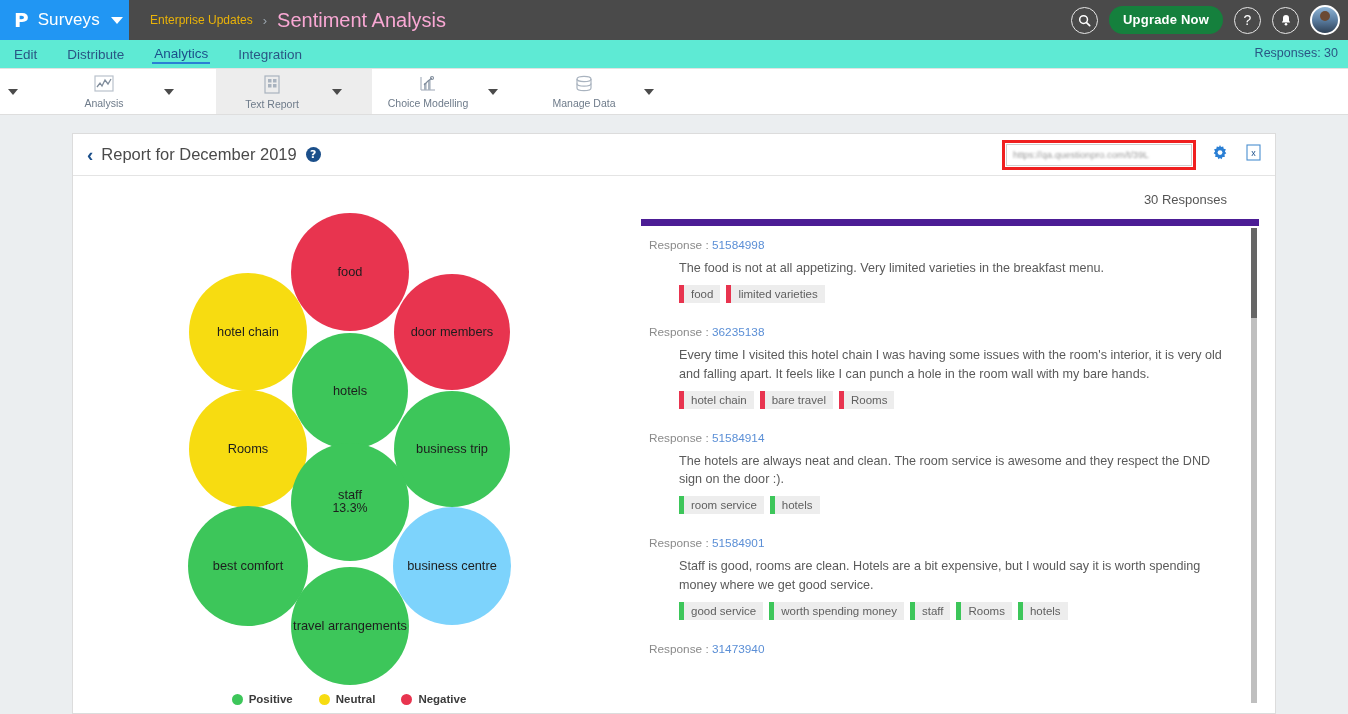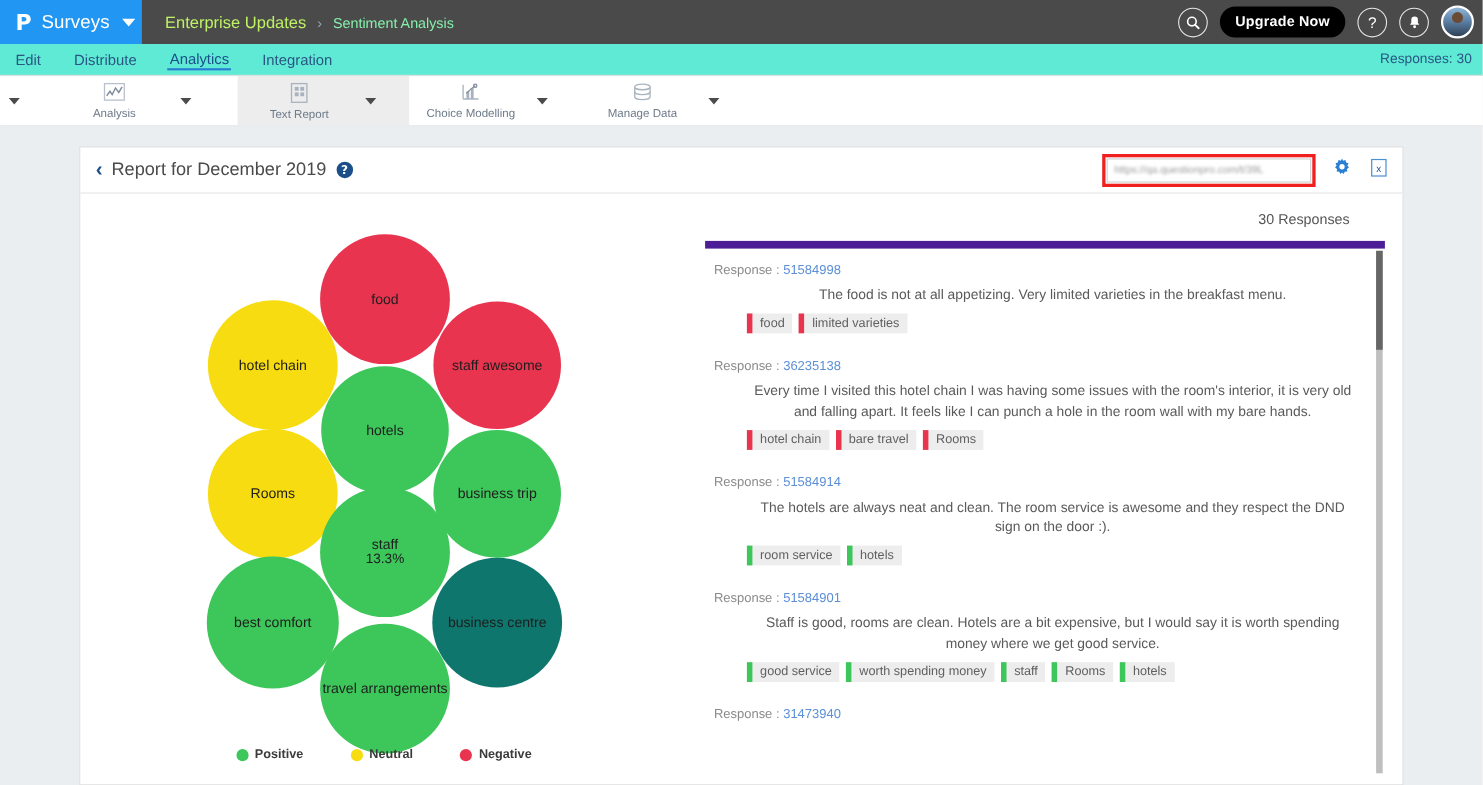--- a/index.html
+++ b/index.html
@@ -32,38 +32,38 @@
     width: 0; height: 0;
     border-left: 6px solid transparent;
     border-right: 6px solid transparent;
     border-top: 7px solid #fff;
     margin-left: 2px;
   }
   .breadcrumb {
     display: flex; align-items: center; gap: 10px;
     padding-left: 21px; color: #fff;
   }
-  .bc-parent { color: #bef264; font-size: 15px; }
+  .bc-parent { color: #eab308; font-size: 12px; }
   .bc-sep { color: #9aa4ad; font-size: 13px; }
-  .bc-current { color: #86efac; font-size: 13px; }
+  .bc-current { color: #f9a8d4; font-size: 20px; }
 
   .topbar-right {
     margin-left: auto;
     display: flex; align-items: center; gap: 11px;
     padding-right: 8px;
   }
   .circ-btn {
     width: 27px; height: 27px; border-radius: 50%;
     border: 1.6px solid #e6e6e6;
     display: flex; align-items: center; justify-content: center;
     color: #ffffff; font-size: 14px;
     background: transparent;
   }
   .upgrade-btn {
-    background: #000000; color: #ffffff;
+    background: #15803d; color: #ffffff;
     font-size: 13px; font-weight: bold;
     border-radius: 14px; padding: 6px 14px 7px;
     letter-spacing: .2px;
   }
   .avatar {
     width: 30px; height: 30px; border-radius: 50%;
     border: 2px solid #ffffff;
     background: linear-gradient(180deg,#8fb5d6 0%,#5c7fa3 48%,#2f4156 100%);
     overflow: hidden; position: relative;
   }
@@ -177,22 +177,22 @@
   .bubble-canvas { position: relative; width: 552px; height: 492px; }
   .bubble {
     position: absolute; border-radius: 50%;
     display: flex; flex-direction: column;
     align-items: center; justify-content: center;
     color: #1d1d1d; font-size: 12.8px; line-height: 1.12;
     text-align: center;
   }
   .bubble .pct { font-size: 12.4px; }
   .legend {
-    position: absolute; left: 0; right: 0; top: 504px;
-    display: flex; align-items: center; justify-content: center; gap: 43px;
+    position: absolute; left: 0; right: 0; top: 517px;
+    display: flex; align-items: center; justify-content: center; gap: 26px;
   }
   .legend-item { display: flex; align-items: center; gap: 6px; }
   .legend-dot { width: 11px; height: 11px; border-radius: 50%; }
   .legend-label { font-size: 11.5px; font-weight: bold; color: #3b3b3b; }
 
   
   .resp-pane {
     flex: 1; display: flex; flex-direction: column;
     padding: 0 16px 0 0; min-width: 0;
   }
@@ -208,21 +208,21 @@
   }
   .resp-list {
     flex: 1; overflow: hidden; padding: 12px 16px 0 8px;
     min-width: 0;
   }
   .resp-item { margin-bottom: 22px; }
   .resp-head { font-size: 11.8px; color: #8a8a8a; margin-bottom: 7px; }
   .resp-id { color: #5b8fd6; }
   .resp-text {
     font-size: 12.6px; color: #5a5a5a; line-height: 1.45;
-    padding-left: 30px; margin-bottom: 8px; text-align: center;
+    padding-left: 30px; margin-bottom: 8px;
   }
   .tags { display: flex; flex-wrap: wrap; gap: 6px; padding-left: 30px; }
   .tag {
     display: flex; align-items: stretch;
     background: #ededed; height: 18px;
   }
   .tag-bar { width: 5px; }
   .tag-label {
     font-size: 11.5px; color: #5f5f5f;
     padding: 0 7px; display: flex; align-items: center;
@@ -367,42 +367,42 @@
     </div>
 
     <div class="card-body">
 
       <div class="chart-pane">
         <div class="bubble-canvas" id="bubble-canvas">
             <div class="bubble" style="width: 118px; height: 118px; left: 218px; top: 33px; background: rgb(232, 52, 79);">
               <span>food</span>
             </div>
             <div class="bubble" style="width: 116px; height: 116px; left: 321px; top: 94px; background: rgb(232, 52, 79);">
-              <span>staff awesome</span>
+              <span>door members</span>
             </div>
             <div class="bubble" style="width: 118px; height: 118px; left: 116px; top: 93px; background: rgb(247, 220, 17);">
               <span>hotel chain</span>
             </div>
             <div class="bubble" style="width: 116px; height: 116px; left: 219px; top: 153px; background: rgb(61, 198, 90);">
               <span>hotels</span>
             </div>
             <div class="bubble" style="width: 118px; height: 118px; left: 116px; top: 210px; background: rgb(247, 220, 17);">
               <span>Rooms</span>
             </div>
             <div class="bubble" style="width: 116px; height: 116px; left: 321px; top: 211px; background: rgb(61, 198, 90);">
               <span>business trip</span>
             </div>
             <div class="bubble" style="width: 118px; height: 118px; left: 218px; top: 263px; background: rgb(61, 198, 90);">
               <span>staff</span>
               <span class="pct">13.3%</span>
             </div>
             <div class="bubble" style="width: 120px; height: 120px; left: 115px; top: 326px; background: rgb(61, 198, 90);">
               <span>best comfort</span>
             </div>
-            <div class="bubble" style="width: 118px; height: 118px; left: 320px; top: 327px; background: #0f766e;">
+            <div class="bubble" style="width: 118px; height: 118px; left: 320px; top: 327px; background: #7dd3fc;">
               <span>business centre</span>
             </div>
             <div class="bubble" style="width: 118px; height: 118px; left: 218px; top: 387px; background: rgb(61, 198, 90);">
               <span>travel arrangements</span>
             </div>
           </div>
         <div class="legend" id="chart-legend">
             <div class="legend-item">
               <span class="legend-dot" style="background: rgb(61, 198, 90);"></span>
               <span class="legend-label">Positive</span>

